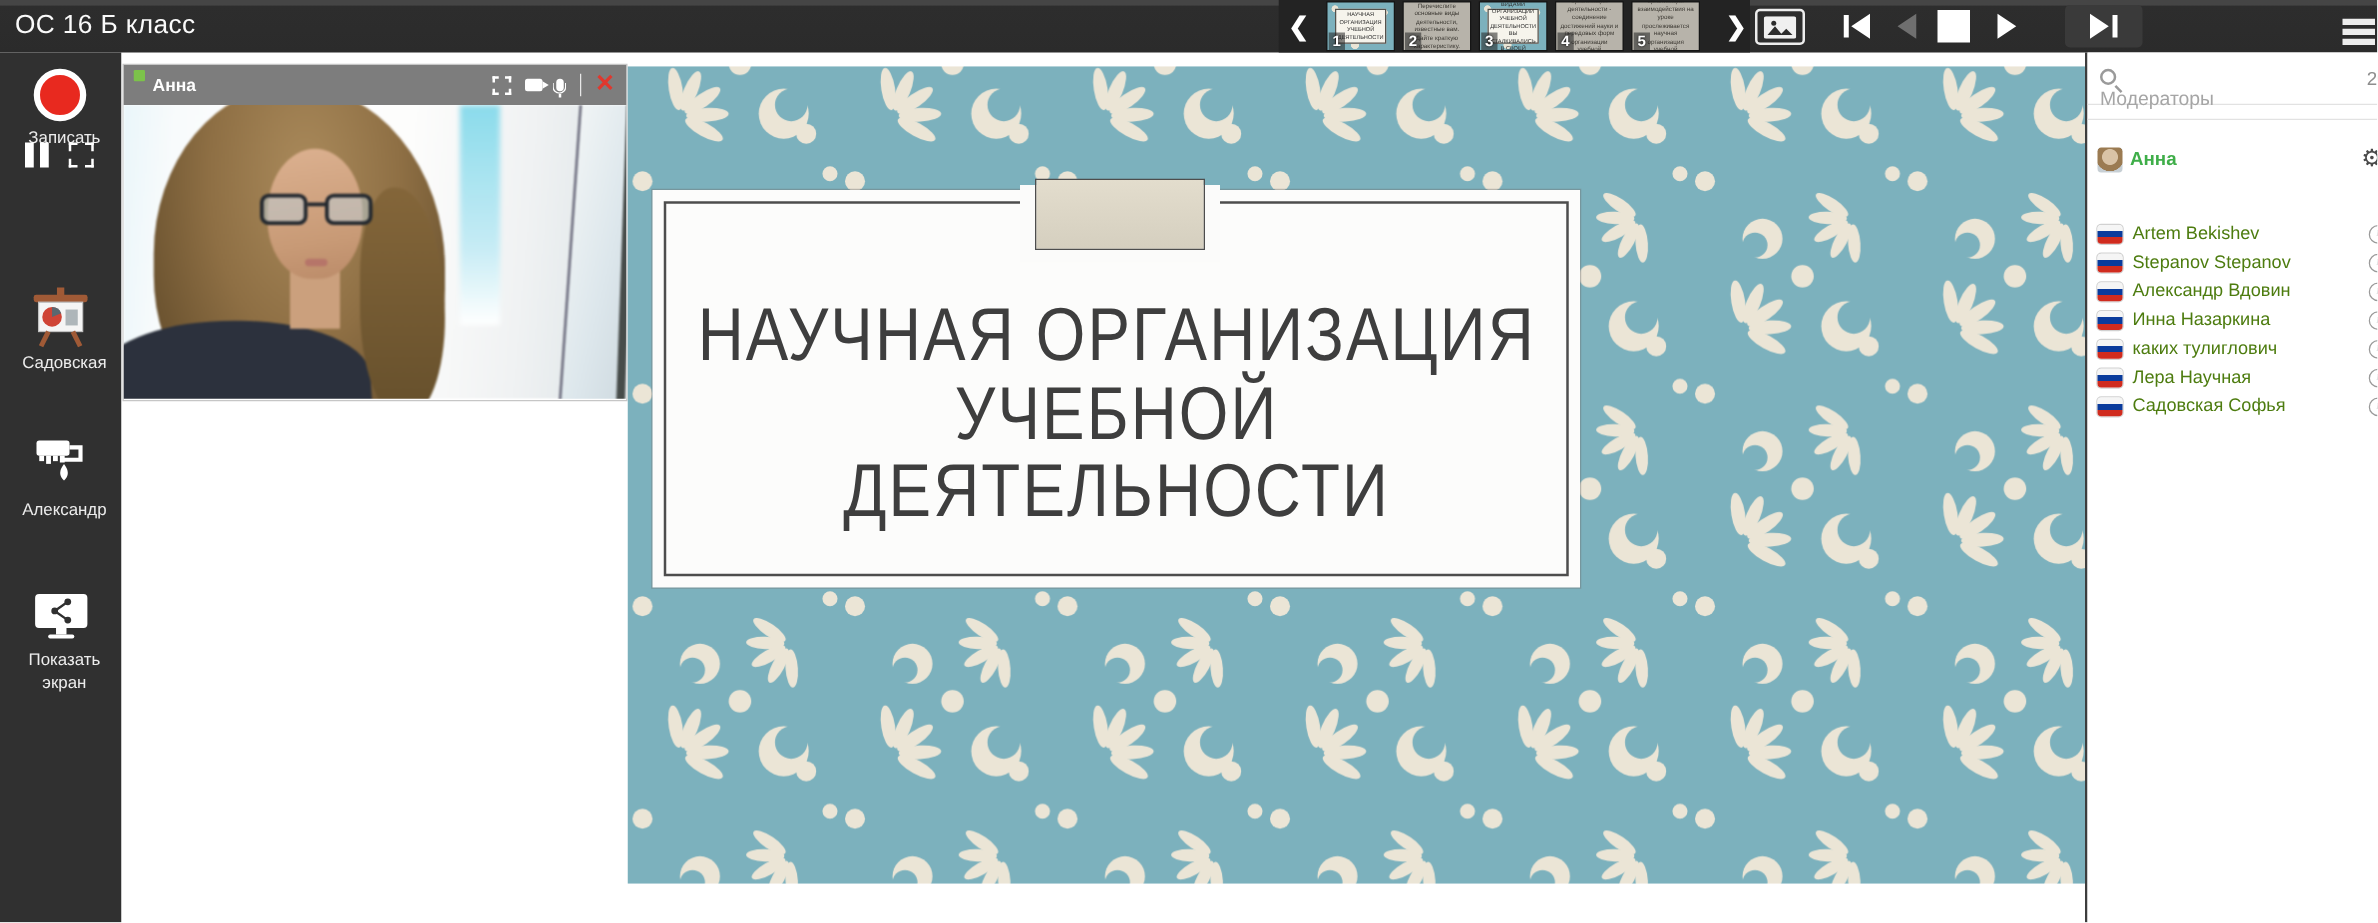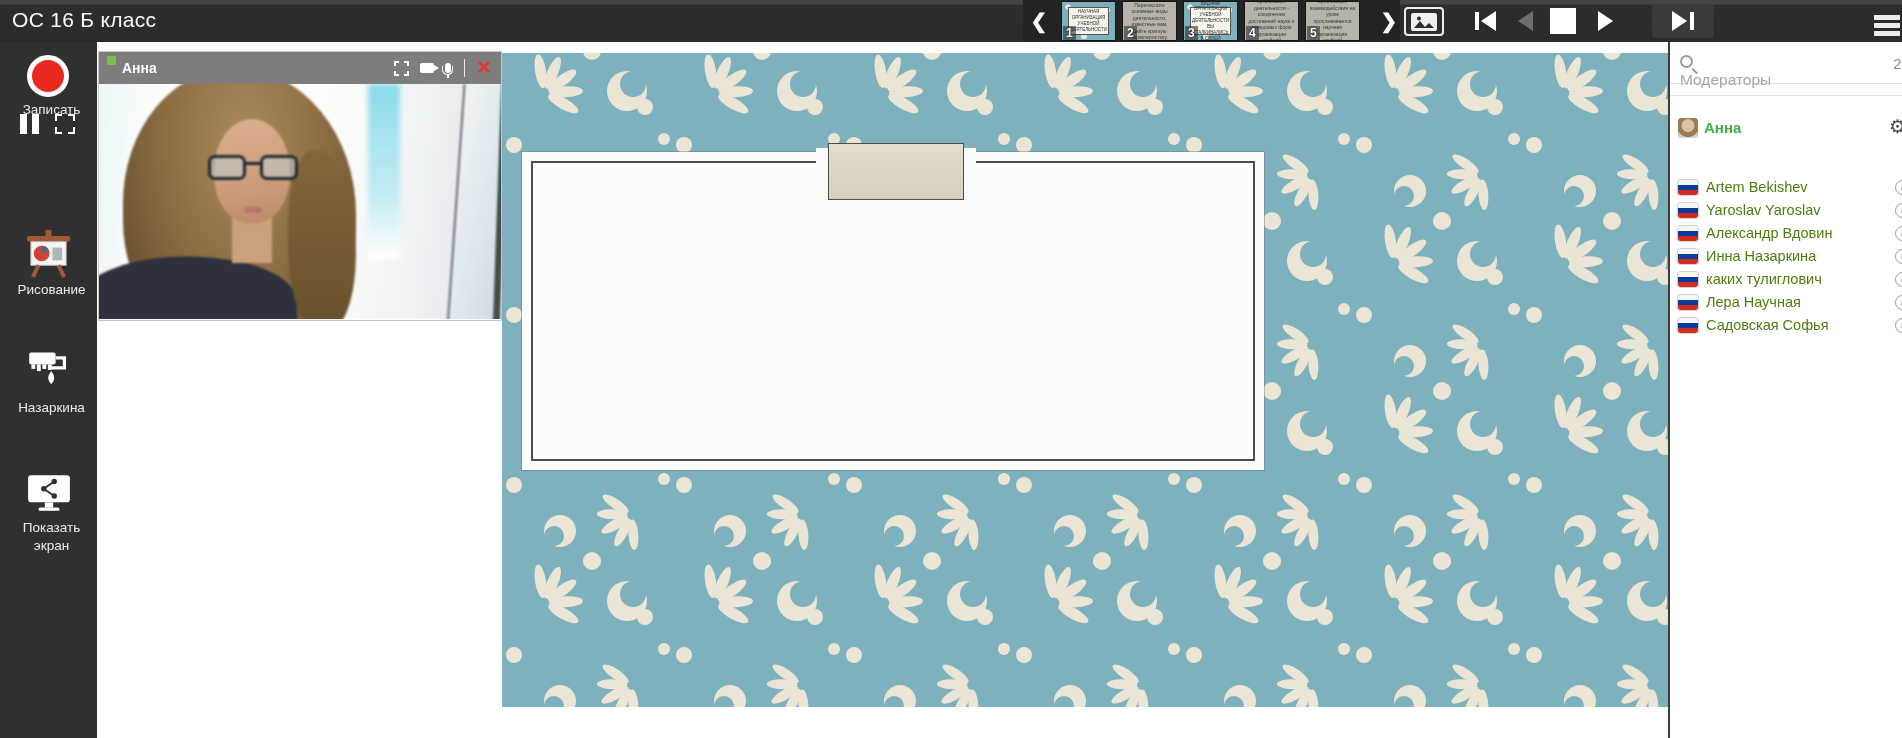--- a/index.html
+++ b/index.html
@@ -252,34 +252,34 @@
         <rect x="6" y="14" width="36" height="24" fill="#f5f5f5" stroke="#c0c0c0"></rect>
         <circle cx="17" cy="26" r="8" fill="#cf4436"></circle>
         <path d="M17 26 L17 18 A8 8 0 0 1 24.5 23 z" fill="#5b6770"></path>
         <rect x="28" y="20" width="10" height="13" fill="#aeb6ba"></rect>
         <g stroke="#a05a36" stroke-width="4">
           <line x1="14" y1="38" x2="8" y2="50"></line>
             <line x1="34" y1="38" x2="40" y2="50"></line>
         </g>
       </svg>
     </div>
-    <div class="ltb-label" style="top:240px;">Рисование</div>
+    <div class="ltb-label" style="top:240px;">Садовская</div>
 
     <div class="ltb-ico" style="top:306px;">
       <svg viewBox="0 0 40 40" width="44" height="44">
         <rect x="2" y="4" width="24" height="11" rx="2" fill="#fff"></rect>
         <rect x="4" y="15" width="3.5" height="4" fill="#fff"></rect>
         <rect x="9" y="15" width="3.5" height="6" fill="#fff"></rect>
         <rect x="14" y="15" width="3.5" height="4" fill="#fff"></rect>
         <rect x="19" y="15" width="3.5" height="5" fill="#fff"></rect>
         <path d="M26 9 h8 v9 h-12" fill="none" stroke="#fff" stroke-width="3"></path>
         <path d="M22 21 q5.5 7 0 12 q-5.5 -5 0 -12" fill="#fff"></path>
       </svg>
     </div>
-    <div class="ltb-label" style="top:358px;">Назаркина</div>
+    <div class="ltb-label" style="top:358px;">Александр</div>
 
     <div class="ltb-ico" style="top:431px;">
       <svg viewBox="0 0 44 40" width="46" height="42">
         <rect x="2" y="2" width="40" height="26" rx="3" fill="#fff"></rect>
         <rect x="18" y="28" width="8" height="5" fill="#fff"></rect>
         <rect x="12" y="33" width="20" height="3" rx="1.5" fill="#fff"></rect>
         <path d="M17 15 L27 8 M17 15 L27 22" stroke="#303030" stroke-width="1.8" fill="none"></path>
         <circle cx="27" cy="8" r="2.6" fill="#303030"></circle>
         <circle cx="17" cy="15" r="2.6" fill="#303030"></circle>
         <circle cx="27" cy="22" r="2.6" fill="#303030"></circle>
@@ -361,20 +361,25 @@
         </pattern>
       </defs>
       <rect width="1166" height="654" fill="url(#wisp)"></rect>
     </svg>
 
     <div class="card">
       <div class="card-border"></div>
     </div>
     <div class="tab-pedestal"></div>
     <div class="slide-tab"></div>
+    <div class="card-content">
+      <div class="title-line">НАУЧНАЯ ОРГАНИЗАЦИЯ</div>
+      <div class="title-line">УЧЕБНОЙ</div>
+      <div class="title-line">ДЕЯТЕЛЬНОСТИ</div>
+    </div>
   </div>
 
   <div class="rsb-divider"></div>
   <div class="rsb">
 
     <div class="rsb-row hairline" style="top:3px; height:39px;">
       <span class="mag"></span>
       <span class="count" style="top:10px;">20</span>
     </div>
 
@@ -392,21 +397,21 @@
 
     <div class="rsb-row" style="top:134px;">
   <div class="guest">
     <span class="flag"></span>
     <span class="guest-name">Artem Bekishev</span>
     <span class="info">i</span>
   </div>
 
   <div class="guest">
     <span class="flag"></span>
-    <span class="guest-name">Yaroslav Yaroslav</span>
+    <span class="guest-name">Stepanov Stepanov</span>
     <span class="info">i</span>
   </div>
 
   <div class="guest">
     <span class="flag"></span>
     <span class="guest-name">Александр Вдовин</span>
     <span class="info">i</span>
   </div>
 
   <div class="guest">

